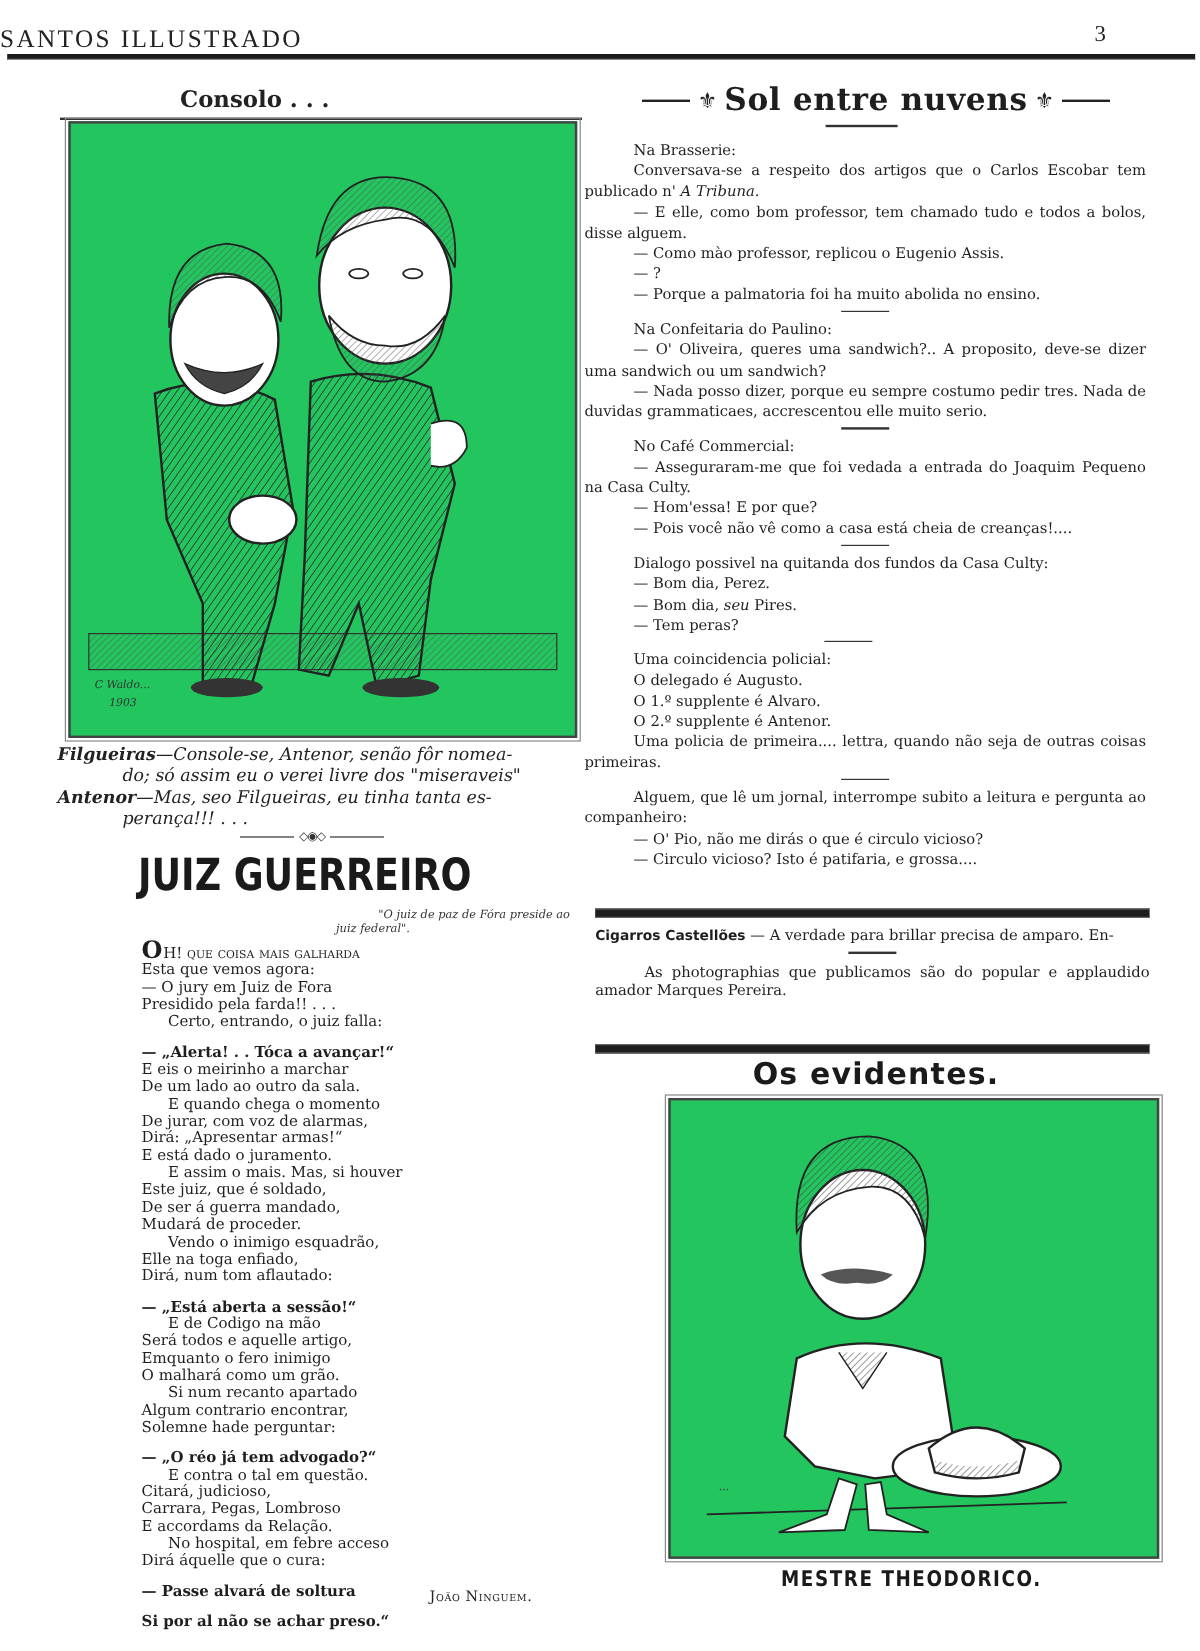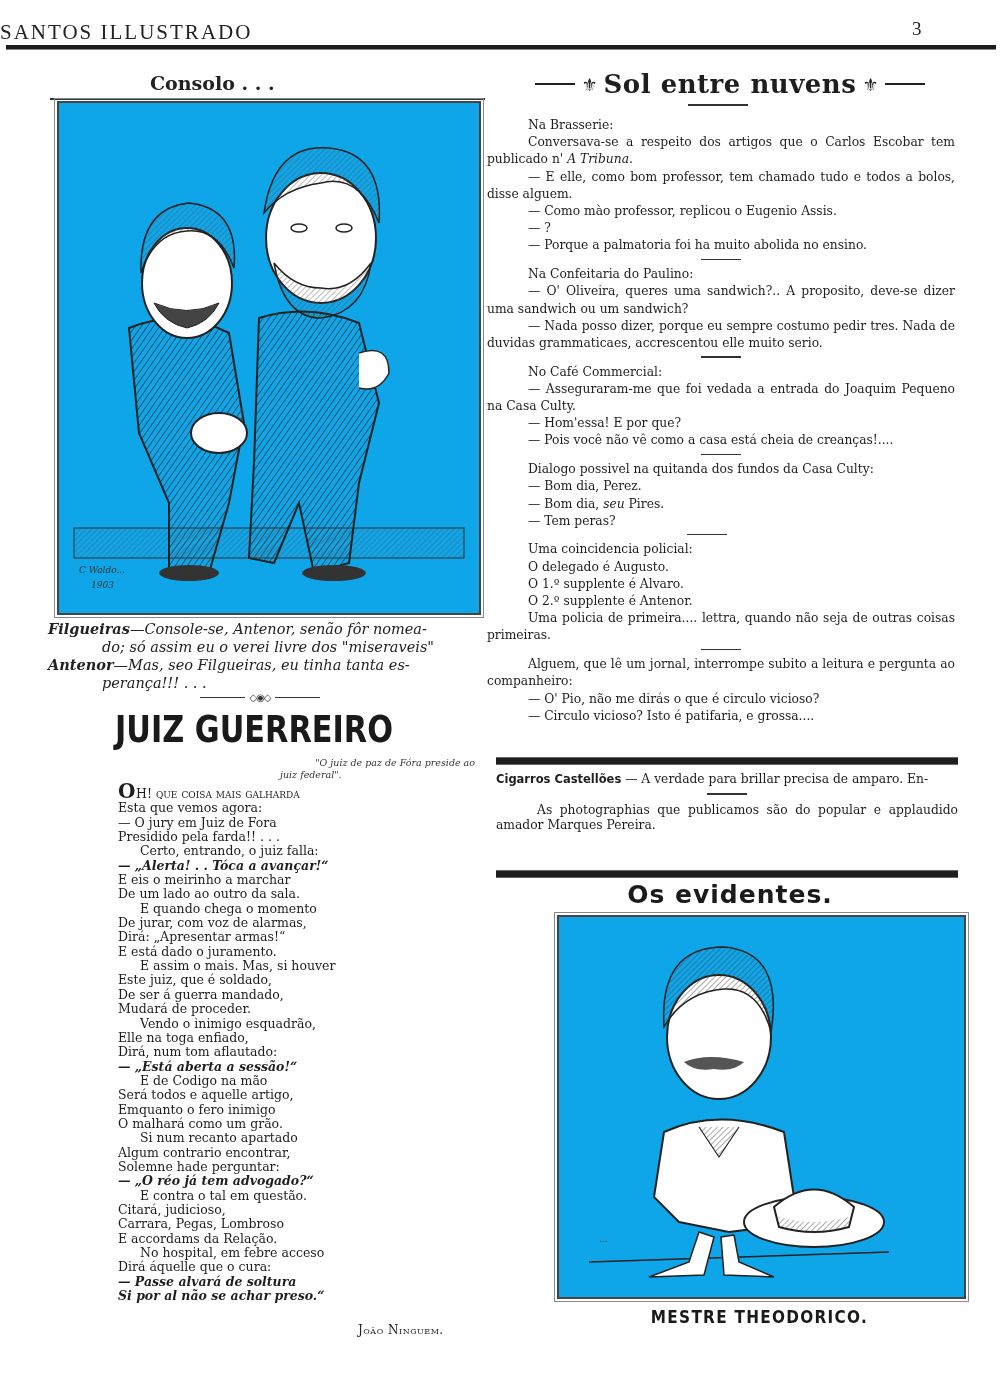--- a/index.html
+++ b/index.html
@@ -47,21 +47,21 @@
     .sol-heading .title {
       font-family: "DejaVu Serif", serif; font-weight: bold;
       font-size: 26px; color: #1e1e1e; letter-spacing: 0.5px;
     }
     .sol-underrule { left: 688px; width: 60px; top: 104px; height: 1.5px; background: #333; }
 
     
     .frame {
       border: 2px solid #444;
       outline: 1px solid #888; outline-offset: 2px;
-      background: #0ea5e9;
+      background: #22c55e;
     }
     .frame-consolo { left: 57px; top: 101px; width: 420px; height: 510px; }
     .frame-evidentes { left: 557px; top: 915px; width: 405px; height: 380px; }
     .frame svg { width: 100%; height: 100%; display: block; }
 
     
     .caption {
       left: 48px; width: 440px; top: 620px;
       font-family: "DejaVu Serif", serif; font-style: italic;
       font-size: 14.5px; line-height: 18px; color: #222;
@@ -92,21 +92,21 @@
     .epigraph .first { text-align: right; }
 
     
     .poem {
       left: 118px; top: 784px; width: 330px;
       font-family: "DejaVu Serif", serif; font-size: 12.5px;
       line-height: 14.35px; color: #1e1e1e;
     }
     .poem .line { white-space: nowrap; display: block; }
     .poem .indent { padding-left: 22px; }
-    .poem .it { font-style: italic; font-weight: bold; }
+    .poem .it { font-weight: bold; margin-top: 11px; }
     .poem .dropcap {
       font-size: 20px; font-weight: bold; line-height: 14px;
       display: inline-block; width: 18px;
     }
     .signature {
       left: 358px; top: 1323px;
       font-family: "DejaVu Serif", serif; font-variant: small-caps;
       font-size: 12px; letter-spacing: 0.5px; color: #222;
     }
 

